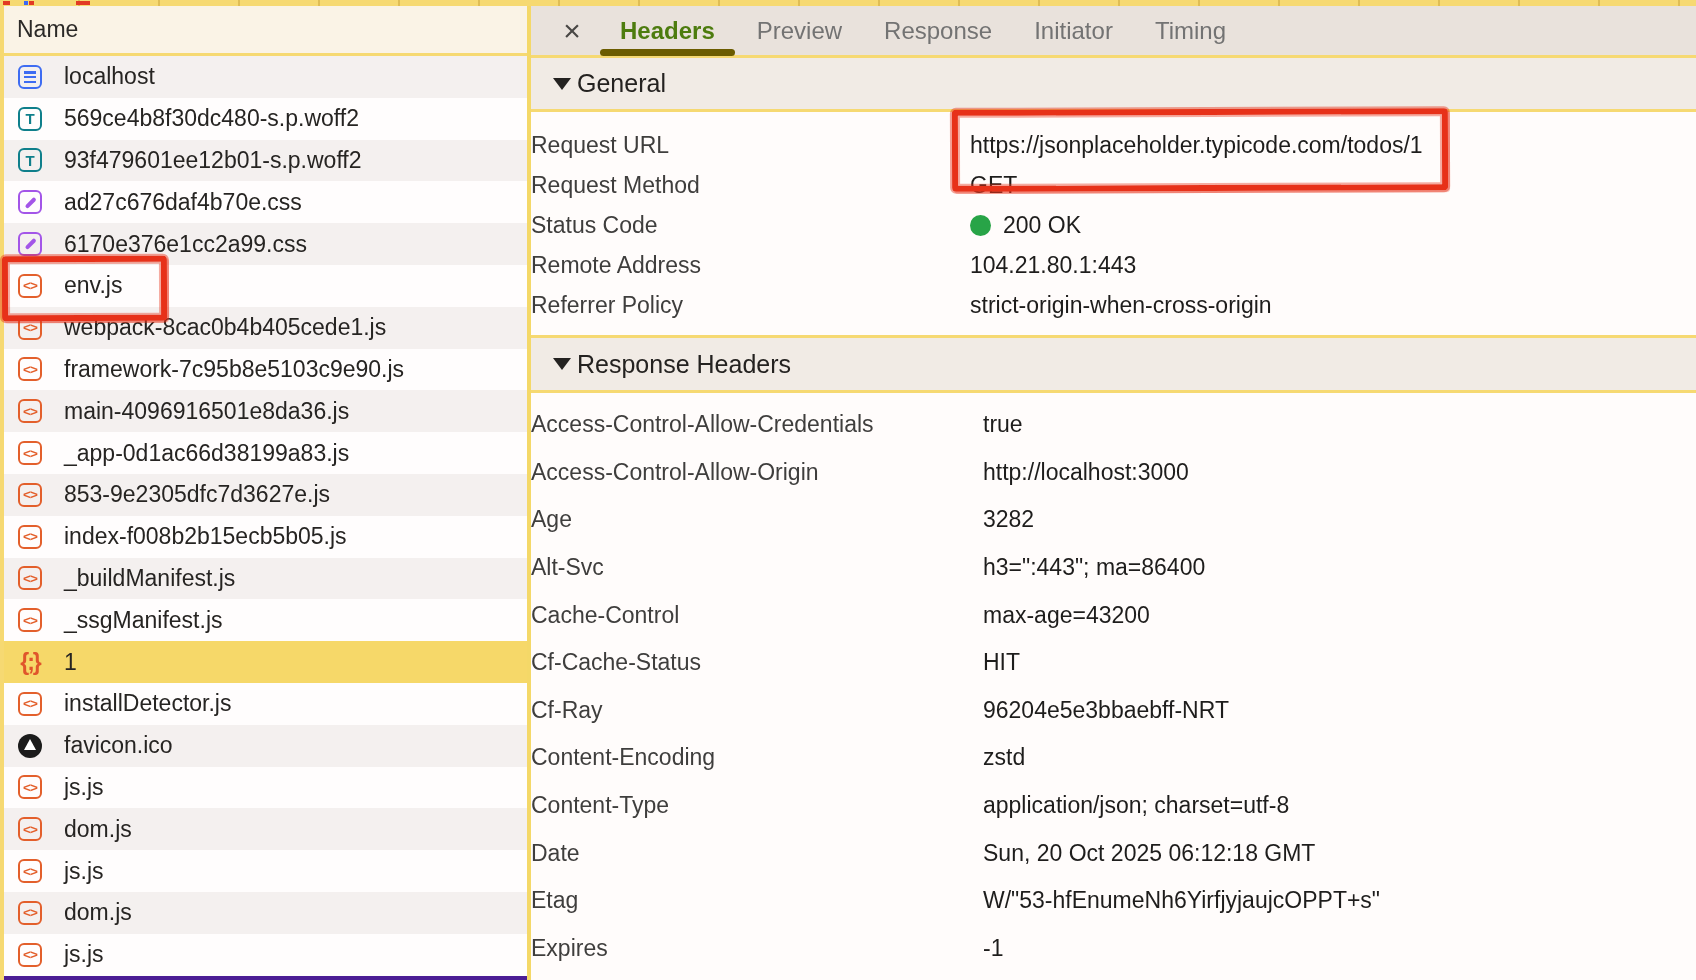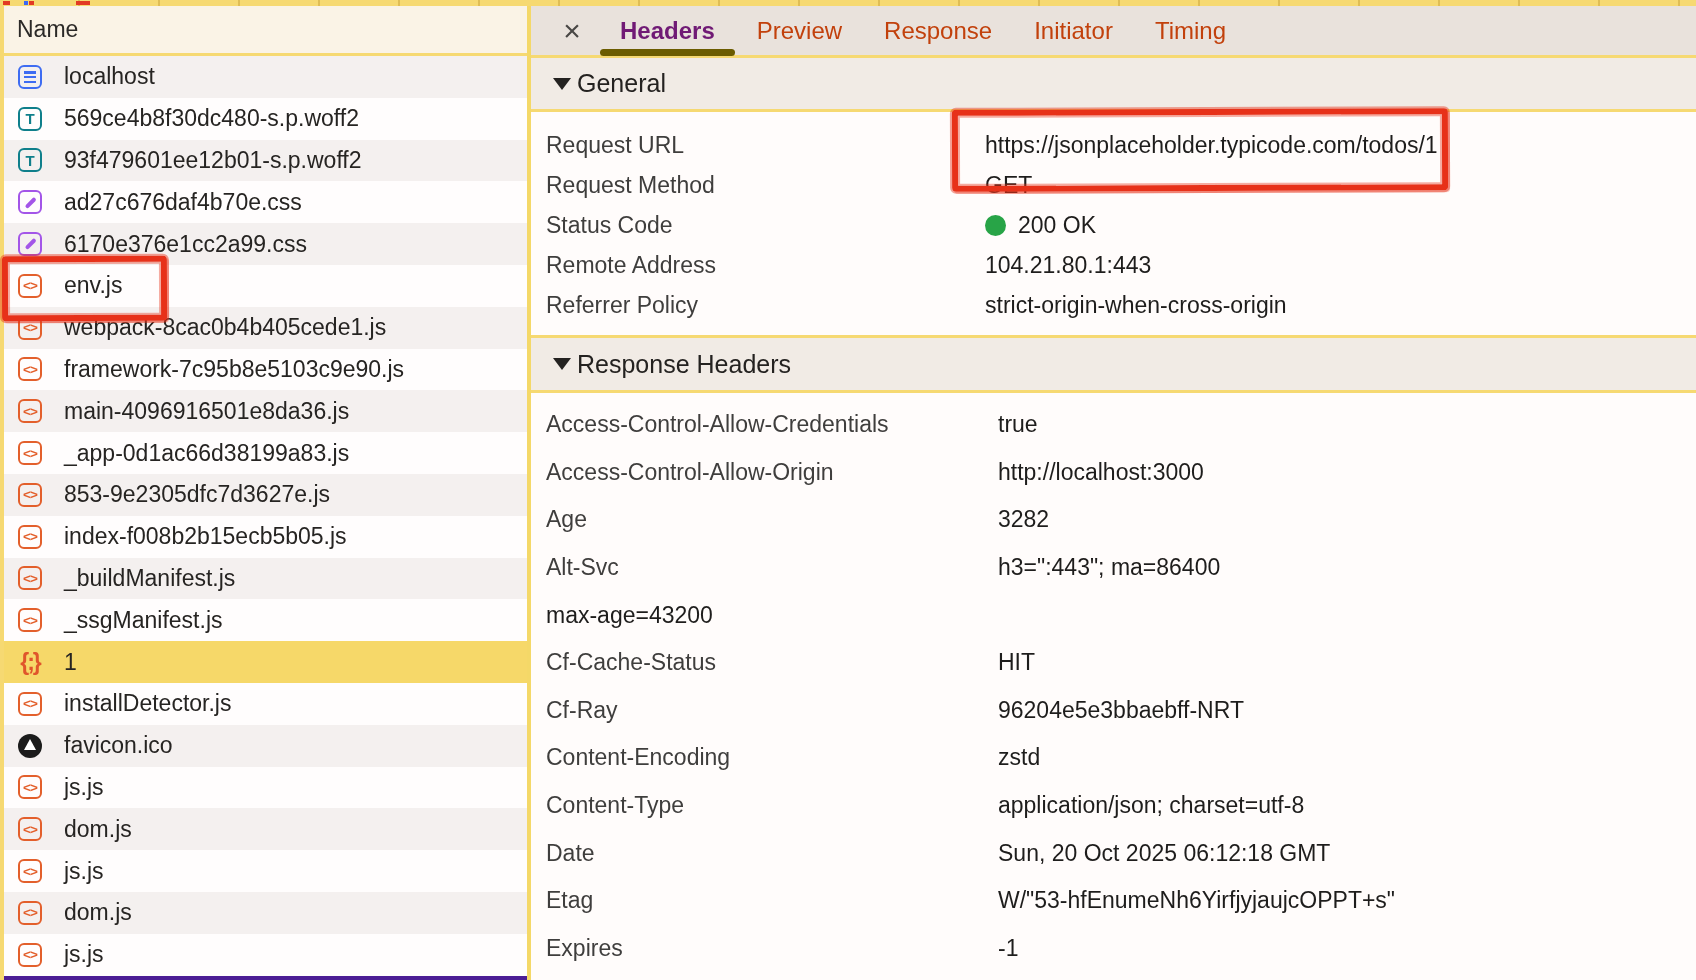--- a/index.html
+++ b/index.html
@@ -44,35 +44,35 @@
   .icon-favicon .tri{width:0;height:0;border-left:6.5px solid transparent;border-right:6.5px solid transparent;border-bottom:11px solid #ffffff;margin-top:-2px;}
 
   
   .panel-divider{position:absolute;left:527px;top:6px;width:4px;height:974px;background:#f4d868;}
 
   
   .detail-panel{position:absolute;left:531px;top:6px;width:1165px;height:974px;background:#fffcfb;}
   .tab-bar{height:49px;background:#e9e2dc;display:flex;align-items:center;padding-left:26px;box-sizing:border-box;}
   .close-btn{width:30px;text-align:center;font-size:30px;color:#494745;line-height:30px;margin-right:33px;cursor:default;}
   .tabs{display:flex;align-items:center;height:100%;}
-  .tab{position:relative;height:100%;display:flex;align-items:center;font-size:24px;color:#c2410c;margin-right:42px;}
-  .tab.active{color:#701a75;font-weight:bold;}
+  .tab{position:relative;height:100%;display:flex;align-items:center;font-size:24px;color:#737373;margin-right:42px;}
+  .tab.active{color:#4d7c0f;font-weight:bold;}
   .tab.active::after{content:"";position:absolute;left:-20px;right:-20px;bottom:-1px;height:7px;border-radius:5px;background:#6b5c00;}
   .tabbar-line{height:3px;background:#f6d972;}
 
   .section-band{height:51px;background:#f1ebe5;display:flex;align-items:center;padding-left:22px;box-sizing:border-box;}
   .band2{height:52px;}
   .disclosure{width:0;height:0;border-left:9px solid transparent;border-right:9px solid transparent;border-top:12px solid #242220;margin-right:6px;}
   .section-title{font-size:25px;color:#242220;}
   .yline{height:3px;background:#f6d972;}
 
   .kv-rows{box-sizing:border-box;}
   .kv-rows.general{padding-top:13px;padding-bottom:10px;}
   .kv-rows.response{padding-top:8px;}
-  .kv-row{display:flex;align-items:center;padding-left:15px;}
+  .kv-row{display:flex;align-items:center;}
   .kv-rows.general .kv-row{height:40px;}
   .kv-rows.response .kv-row{height:47.6px;gap:13px;}
   .kv-label{width:439px;flex:0 0 439px;font-size:23px;color:#3f3e3d;}
   .kv-value{font-size:23px;color:#1e1d1c;white-space:nowrap;display:flex;align-items:center;}
   .status-dot{display:inline-block;width:21px;height:21px;border-radius:50%;background:#28a447;margin-right:12px;}
 
   
   .annotation{position:absolute;border:6px solid #e73119;border-radius:4px;pointer-events:none;
      box-shadow:0 0 0 2px rgba(231,49,25,.45), inset 0 0 0 2px rgba(231,49,25,.40), 2px 2px 0 0 rgba(231,49,25,.25);
      transform:rotate(-0.2deg);}
@@ -320,20 +320,21 @@
               <span>3282</span>
             </span>
           </div>
           <div class="kv-row">
             <span class="kv-label">Alt-Svc</span>
             <span class="kv-value">
               <span>h3=":443"; ma=86400</span>
             </span>
           </div>
           <div class="kv-row">
+            <span class="kv-label">Cache-Control</span>
             <span class="kv-value">
               <span>max-age=43200</span>
             </span>
           </div>
           <div class="kv-row">
             <span class="kv-label">Cf-Cache-Status</span>
             <span class="kv-value">
               <span>HIT</span>
             </span>
           </div>

